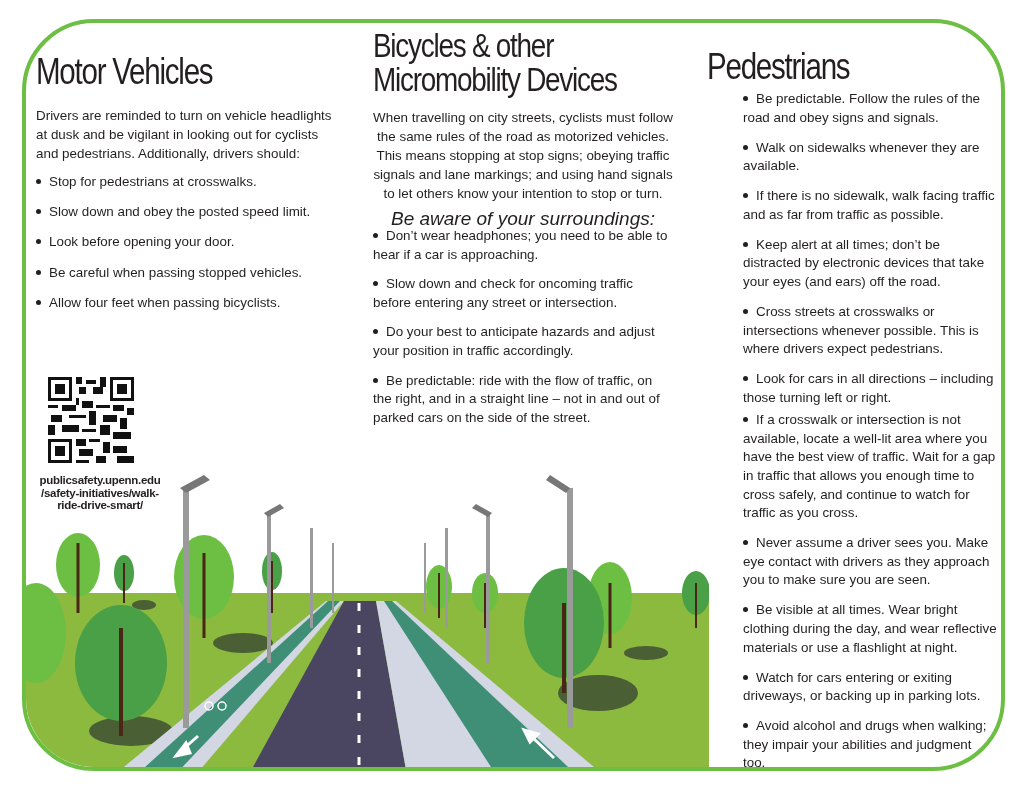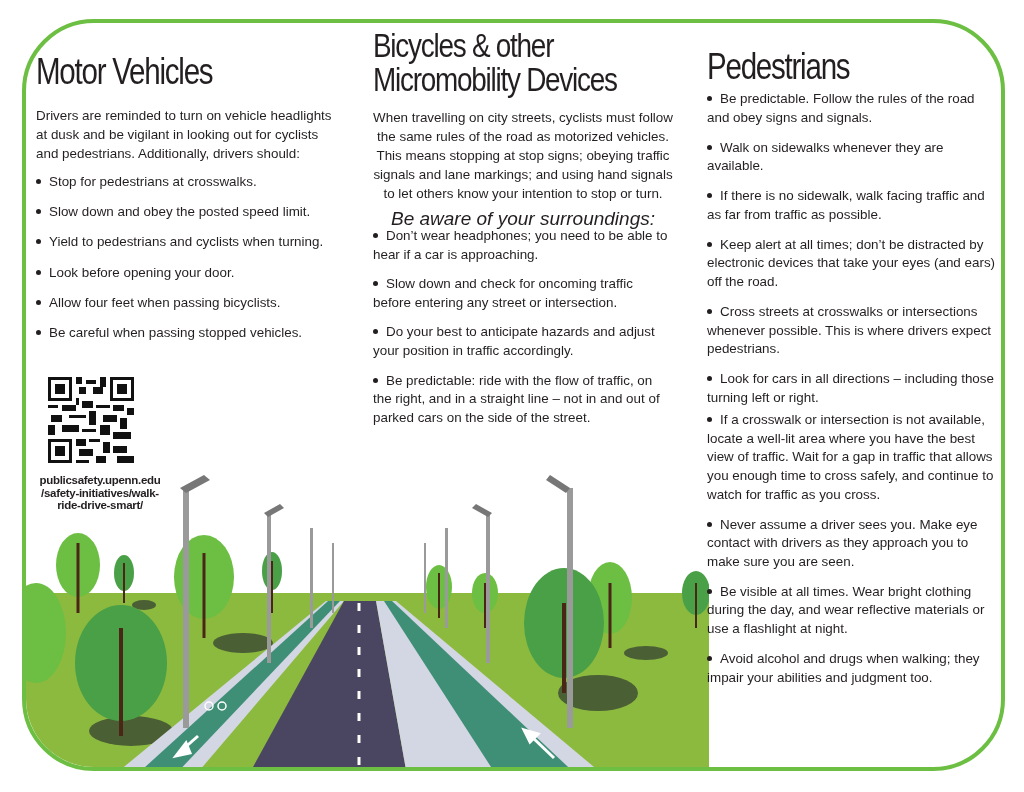--- a/index.html
+++ b/index.html
@@ -19,21 +19,21 @@
   #mv li { margin-bottom:11.6px; }
 
   #bk { left:373px; top:28px; width:300px; }
   #bk h1 { font-size:34px; line-height:34px; }
   #bk .p { margin-top:12px;text-align:center; }
   #bk .sub { font-style:italic; font-size:19px; text-align:center; margin-top:8px; line-height:16px; }
   #bk li { margin-bottom:11px; }
 
   #pd { left:707px; top:48px; width:290px; }
   #pd h1 { font-size:36px; line-height:38px; }
-  #pd ul { margin-top:4px; }
+  #pd ul { margin-top:4px;margin-left:36px; }
   #pd li { margin-bottom:11.4px; }
   #pd li.tight { margin-bottom:4px; }
 
   .qr { position:absolute; left:48px; top:377px; width:86px; height:86px; }
   .url { position:absolute; left:28px; top:474px; width:130px; font-size:11.5px; line-height:12.5px; font-weight:bold; text-align:center; letter-spacing:-0.3px;margin-left:7px; }
 
   .scene { position:absolute; left:0; top:430px; width:683px; height:345px; }
 </style>
 </head>
 <body>
@@ -113,24 +113,23 @@
     </g>
   </svg>
 </div>
 
 <div id="mv" class="col">
   <h1>Motor Vehicles</h1>
   <p class="p">Drivers are reminded to turn on vehicle headlights at dusk and be vigilant in looking out for cyclists and pedestrians. Additionally, drivers should:</p>
   <ul>
     <li><span class="bul"></span><span>Stop for pedestrians at crosswalks.</span></li>
     <li><span class="bul"></span><span>Slow down and obey the posted speed limit.</span></li>
-    <li><span class="bul"></span><span>Yield to pedestrians and cyclists when turning.</span></li>
     <li><span class="bul"></span><span>Look before opening your door.</span></li>
+    <li><span class="bul"></span><span>Be careful when passing stopped vehicles.</span></li>
     <li><span class="bul"></span><span>Allow four feet when passing bicyclists.</span></li>
-    <li><span class="bul"></span><span>Be careful when passing stopped vehicles.</span></li>
   </ul>
 </div>
 
 <svg class="qr" viewBox="0 0 25 25" shape-rendering="crispEdges">
   <rect width="25" height="25" fill="#fff"></rect>
   <g fill="#111">
     <path d="M0 0h7v7H0zM1 1v5h5V1zM2 2h3v3H2z" fill-rule="evenodd"></path>
     <path d="M18 0h7v7h-7zM19 1v5h5V1zM20 2h3v3h-3z" fill-rule="evenodd"></path>
     <path d="M0 18h7v7H0zM1 19v5h5v-5zM2 20h3v3H2z" fill-rule="evenodd"></path>
     <rect x="8" y="0" width="2" height="2"></rect>
@@ -184,15 +183,16 @@
   <ul>
     <li><span class="bul"></span><span>Be predictable. Follow the rules of the road and obey signs and signals.</span></li>
     <li><span class="bul"></span><span>Walk on sidewalks whenever they are available.</span></li>
     <li><span class="bul"></span><span>If there is no sidewalk, walk facing traffic and as far from traffic as possible.</span></li>
     <li><span class="bul"></span><span>Keep alert at all times; don’t be distracted by electronic devices that take your eyes (and ears) off the road.</span></li>
     <li><span class="bul"></span><span>Cross streets at crosswalks or intersections whenever possible. This is where drivers expect pedestrians.</span></li>
     <li class="tight"><span class="bul"></span><span>Look for cars in all directions – including those turning left or right.</span></li>
     <li><span class="bul"></span><span>If a crosswalk or intersection is not available, locate a well-lit area where you have the best view of traffic. Wait for a gap in traffic that allows you enough time to cross safely, and continue to watch for traffic as you cross.</span></li>
     <li><span class="bul"></span><span>Never assume a driver sees you. Make eye contact with drivers as they approach you to make sure you are seen.</span></li>
     <li><span class="bul"></span><span>Be visible at all times. Wear bright clothing during the day, and wear reflective materials or use a flashlight at night.</span></li>
+    <li><span class="bul"></span><span>Watch for cars entering or exiting driveways, or backing up in parking lots.</span></li>
     <li><span class="bul"></span><span>Avoid alcohol and drugs when walking; they impair your abilities and judgment too.</span></li>
   </ul>
 </div>
 
 </body></html>

